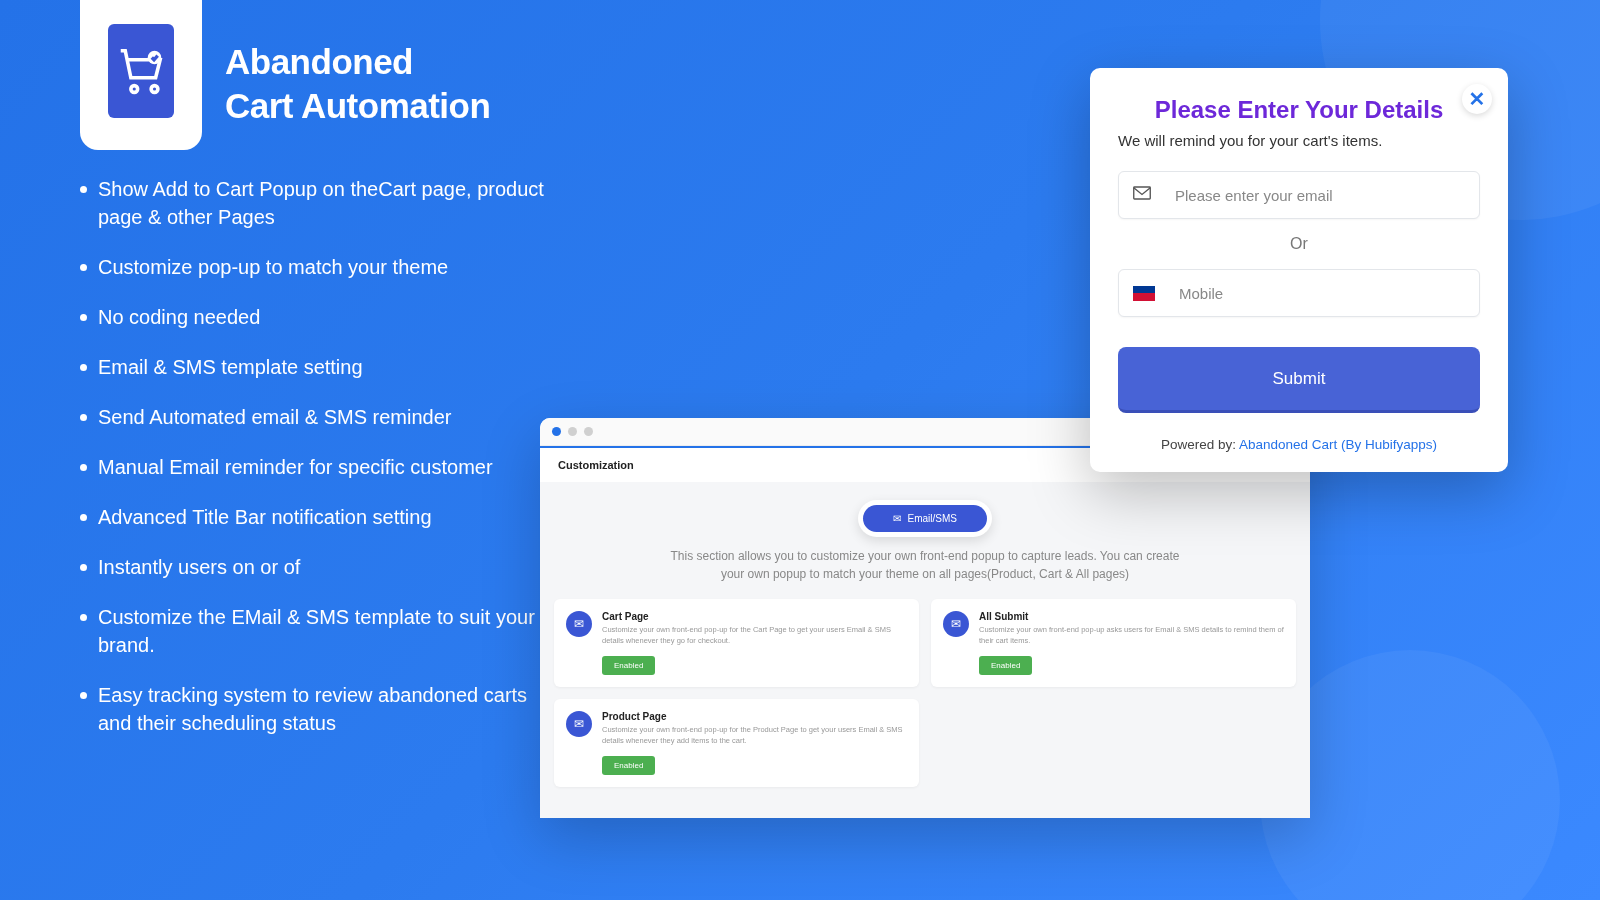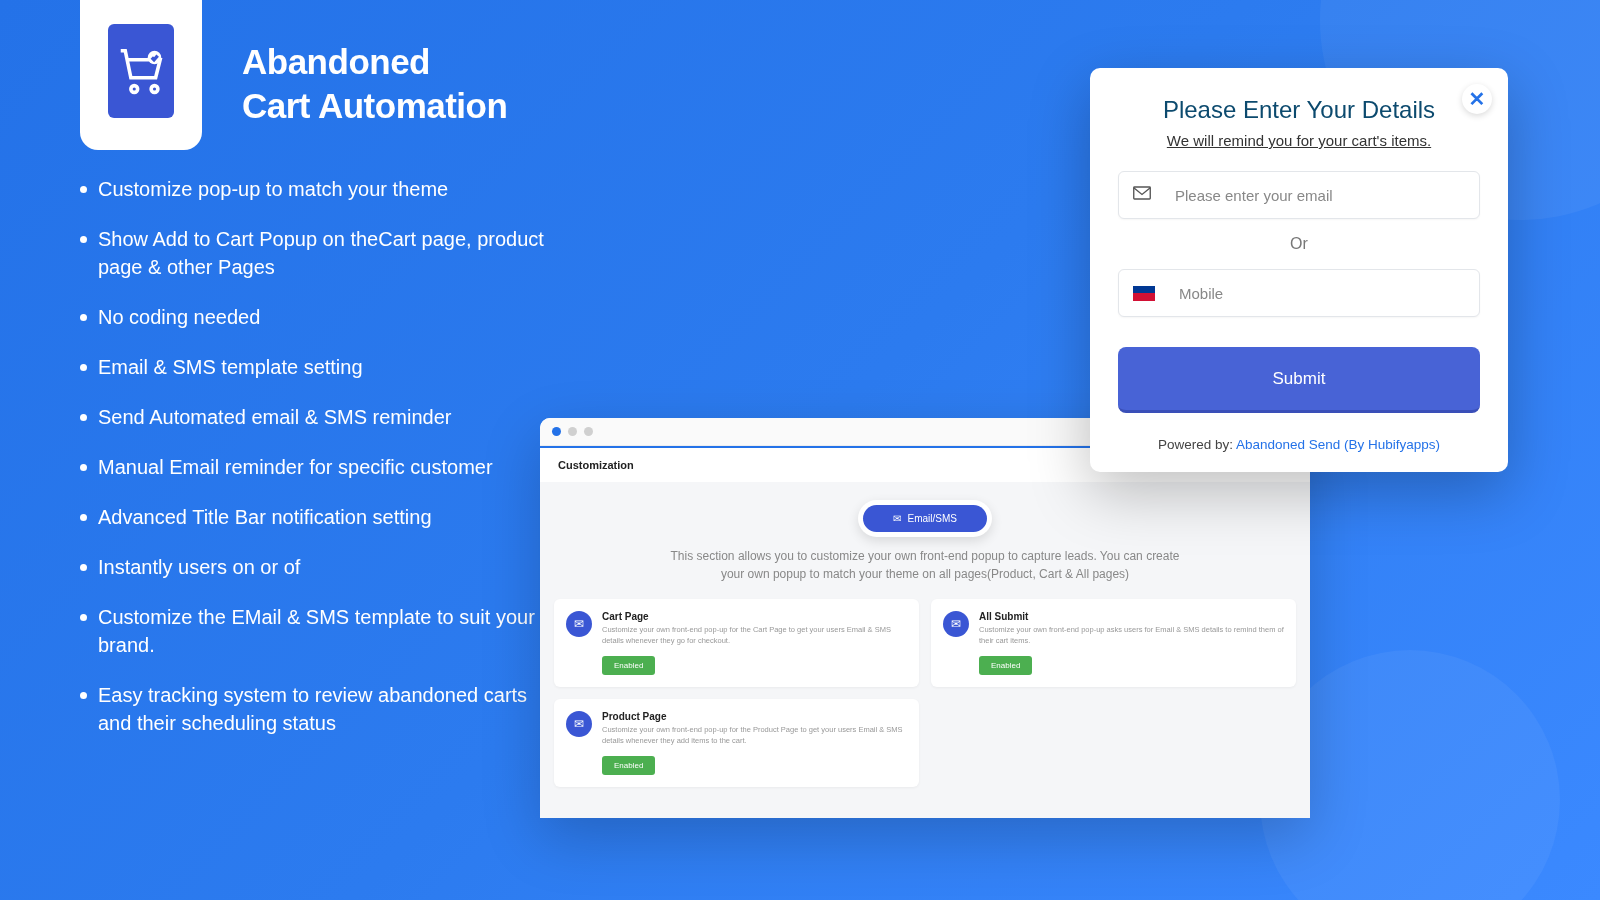--- a/index.html
+++ b/index.html
@@ -19,39 +19,39 @@
 
 .left { position: absolute; left: 80px; top: 0; width: 470px; color: #fff; }
 .logo-card {
   background: #fff; border-radius: 0 0 18px 18px; padding: 28px 28px 32px 28px;
   width: 122px; height: 150px; display: flex; align-items: flex-end; justify-content: center;
 }
 .logo-box {
   width: 94px; height: 94px; background: #3a56d4; border-radius: 6px;
   display: flex; align-items: center; justify-content: center; color: #fff;
 }
-.title-wrap { position: absolute; left: 162px; top: 40px; }
+.title-wrap { position: absolute; left: 145px; top: 40px; }
 .title { font-size: 35px; font-weight: 700; line-height: 1.25; letter-spacing: -0.5px; }
 .features { position: absolute; top: 175px; left: 0; }
 .features li { list-style: none; position: relative; padding-left: 18px; margin-bottom: 22px; font-size: 20px; font-weight: 500; line-height: 1.4; }
 .features li::before { content: ''; position: absolute; left: 0; top: 11px; width: 7px; height: 7px; border-radius: 50%; background: #fff; }
 
 
 .popup {
   position: absolute; top: 68px; right: 92px; width: 418px;
   background: #fff; border-radius: 10px; box-shadow: 0 20px 60px rgba(0,0,0,0.25);
   padding: 28px 28px 20px 28px; z-index: 10;
 }
 .popup .close {
   position: absolute; top: 16px; right: 16px; width: 30px; height: 30px; border-radius: 50%;
   background: #fff; color: #2472e8; border: 0; font-size: 20px; font-weight: 700;
   box-shadow: 0 2px 6px rgba(0,0,0,0.15); cursor: pointer; display:flex; align-items:center; justify-content:center;
 }
-.popup h2 { font-size: 24px; font-weight: 400; text-align: center; color: #0c4a6e; }
-.popup .sub { text-align: center; font-size: 15px; color: #333; margin-top: 8px; margin-bottom: 22px; text-decoration: underline; }
+.popup h2 { font-size: 24px; font-weight: 700; text-align: center; color: #6d28d9; }
+.popup .sub { text-align: left; font-size: 15px; color: #333; margin-top: 8px; margin-bottom: 22px; }
 .field {
   background: #fff; border: 1px solid #e3e6ea; border-radius: 6px; height: 48px;
   display: flex; align-items: center; padding: 0 14px; gap: 24px;
   box-shadow: 0 1px 2px rgba(0,0,0,0.04);
 }
 .field input { border: 0; outline: 0; flex: 1; font-size: 15px; color: #333; background: transparent; }
 .field input::placeholder { color: #888; }
 .or { text-align: center; color: #777; font-size: 16px; margin: 16px 0; }
 .flag { width: 22px; height: 15px; background: linear-gradient(to bottom, #003893 50%, #d21034 50%); position: relative; }
 .submit {
@@ -106,22 +106,22 @@
         <path d="M3 3h2l2.5 12h11l2-8H6"></path>
         <circle cx="18" cy="6" r="3" fill="white" stroke="none"></circle>
         <path d="M16.8 6l1 1 1.6-1.8" stroke="#3a56d4" stroke-width="1.5"></path>
       </svg>
     </div>
   </div>
   <div class="title-wrap">
     <div class="title"><span>Abandoned</span><br><span>Cart Automation</span></div>
   </div>
   <ul class="features">
+    <li>Show Add to Cart Popup on theCart page, product page &amp; other Pages</li>
     <li>Customize pop-up to match your theme</li>
-    <li>Show Add to Cart Popup on theCart page, product page &amp; other Pages</li>
     <li>No coding needed</li>
     <li>Email &amp; SMS template setting</li>
     <li>Send Automated email &amp; SMS reminder</li>
     <li>Manual Email reminder for specific customer</li>
     <li>Advanced Title Bar notification setting</li>
     <li>Instantly users on or of</li>
     <li>Customize the EMail &amp; SMS template to suit your brand.</li>
     <li>Easy tracking system to review abandoned carts and their scheduling status</li>
   </ul>
 </div>
@@ -141,21 +141,21 @@
     </span>
     <input type="text" placeholder="Please enter your email" style="">
   </div>
   <div class="or">Or</div>
   <div class="field">
     <span class="flag"></span>
     <input type="text" placeholder="Mobile" style="">
   </div>
   <button class="submit">Submit</button>
   <div class="powered">
-    <span>Powered by: </span><a href="#">Abandoned Send (By Hubifyapps)</a>
+    <span>Powered by: </span><a href="#">Abandoned Cart (By Hubifyapps)</a>
   </div>
 </div>
 
 <div class="window">
   <div class="win-top">
     <span class="dot blue"></span>
     <span class="dot grey"></span>
     <span class="dot grey"></span>
   </div>
   <div class="brand-bar"></div>

